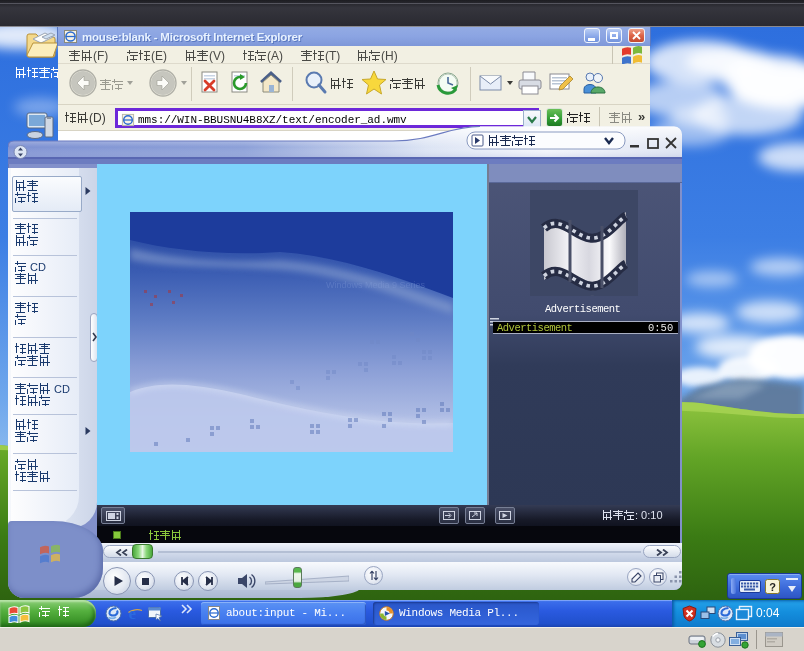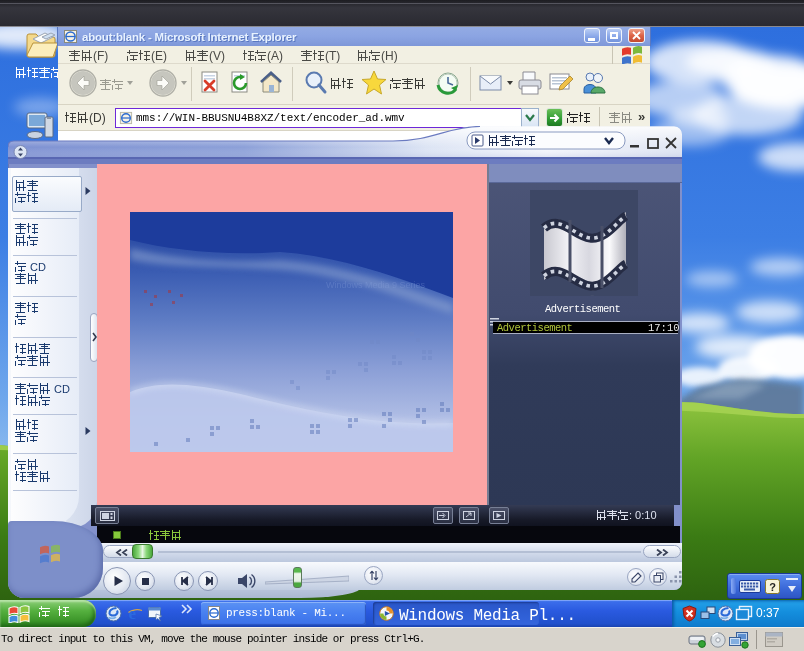--- a/index.html
+++ b/index.html
@@ -88,21 +88,21 @@
 </div>
 
 <div class="ab" id="ie" style="left:57px;top:27px;width:594px;height:140px">
 
  <div class="ab" style="left:0;top:0;width:594px;height:19px;background:linear-gradient(#93abe4,#8ba4e2 50%,#7e97d8);border-radius:0;border-left:1px solid #5a78c0;border-right:1px solid #5a78c0">
   <svg class="ab" style="left:5px;top:2px" width="15" height="15" viewBox="0 0 15 15">
         <rect x="1.5" y="1.5" width="12" height="12" fill="#f6f2e6" stroke="#8a8a7a"></rect>
         <circle cx="7.5" cy="7.5" r="4.6" fill="none" stroke="#2a6ad0" stroke-width="1.5"></circle>
         <path d="M2.8,7.5 L12.2,7.5" stroke="#2a6ad0" stroke-width="1.3"></path>
       </svg>
-  <span class="ab" style="left:24px;top:4px;color:#e8f2ff;font-size:11.5px;font-weight:bold;letter-spacing:-0.2px;white-space:nowrap;text-shadow:1px 1px 0 #5a78c0">about:blank - Microsoft Internet Explorer</span>
+  <span class="ab" style="left:24px;top:4px;color:#e8f2ff;font-size:11.5px;font-weight:bold;letter-spacing:-0.2px;white-space:nowrap;text-shadow:1px 1px 0 #5a78c0">mouse:blank - Microsoft Internet Explorer</span>
   <div class="ab" style="left:526px;top:1px;width:16px;height:15px;background:linear-gradient(#b8ccf4,#88a6e8 60%,#7394dc);border:1px solid #f0f4fc;border-radius:3px">
         <div class="ab" style="left:3px;top:9px;width:7px;height:3px;background:#fff"></div>
       </div>
   <div class="ab" style="left:548px;top:1px;width:16px;height:15px;background:linear-gradient(#b8ccf4,#88a6e8 60%,#7394dc);border:1px solid #f0f4fc;border-radius:3px">
         <div class="ab" style="left:3px;top:3px;width:8px;height:7px;border:2px solid #fff"></div>
       </div>
   <div class="ab" style="left:570px;top:1px;width:17px;height:15px;background:linear-gradient(#f0a088,#dd6448 50%,#c44a30);border:1px solid #f0f4fc;border-radius:3px">
         <svg class="ab" style="left:2px;top:1px" width="11" height="11" viewBox="0 0 11 11">
           <path d="M2,2 L9,9 M9,2 L2,9" stroke="#fff" stroke-width="1.8"></path>
         </svg>
@@ -204,21 +204,21 @@
   <svg class="ab" style="left:522px;top:5px" width="28" height="28" viewBox="0 0 28 28">
         <circle cx="10" cy="8" r="4" fill="#e8f0fa" stroke="#5a7ab0"></circle>
         <path d="M4,20 C4,14 16,14 16,20 L16,24 L4,24 Z" fill="#4a90d8" stroke="#2a60a0"></path>
         <circle cx="18" cy="9" r="4.5" fill="#f0f4f8" stroke="#5a7ab0"></circle>
         <path d="M11,24 C11,16 25,16 25,24 Z" fill="#58a868" stroke="#2a7040"></path>
       </svg>
  </div>
 
  <div class="ab" style="left:1px;top:78px;width:592px;height:26px;background:#f2f0e3;border-bottom:1px solid #d8d4c4;color:#3a3a36">
   <span class="ab" style="left:7px;top:6px;font-size:12px"><i class="g gd"></i><i class="g gb"></i>(D)</span>
-  <div class="ab" style="left:57px;top:3px;width:424px;height:20px;background:#fff;border:1px solid #6d28d9">
+  <div class="ab" style="left:57px;top:3px;width:424px;height:20px;background:#fff;border:3px solid #6d28d9">
    <svg class="ab" style="left:3px;top:2px" width="14" height="14" viewBox="0 0 15 15">
           <rect x="1.5" y="1.5" width="12" height="12" fill="#f6f2e6" stroke="#b8b8a8"></rect>
           <circle cx="7.5" cy="7.5" r="4.6" fill="none" stroke="#2a6ad0" stroke-width="1.5"></circle>
           <path d="M2.8,7.5 L12.2,7.5" stroke="#2a6ad0" stroke-width="1.3"></path>
         </svg>
    <span class="ab mono" style="left:20px;top:3px;font-size:11px;letter-spacing:-0.05px;color:#000">mms://WIN-BBUSNU4B8XZ/text/encoder_ad.wmv</span>
    <div class="ab" style="left:405px;top:-1px;width:18px;height:20px;background:linear-gradient(#f8fafc,#d8e4f4);border:1px solid #9ab0cc">
           <svg class="ab" style="left:3px;top:5px" width="10" height="8" viewBox="0 0 10 8">
             <path d="M1,1 L5,6 L9,1" fill="none" stroke="#2a7a4a" stroke-width="2.2"></path>
           </svg>
@@ -271,21 +271,21 @@
       </svg>
   <svg class="ab" style="left:76px;top:270px" width="8" height="10" viewBox="0 0 8 10">
         <path d="M1.5,1 L6.5,5 L1.5,9 Z" fill="#2a3a60"></path>
       </svg>
 
   <div class="ab" style="left:82px;top:157px;width:8px;height:49px;background:linear-gradient(90deg,#ffffff,#dde4f0);border:1px solid #9aa4c0;border-radius:4px"></div>
   <svg class="ab" style="left:83px;top:175px" width="7" height="12" viewBox="0 0 7 12">
         <path d="M2,2 L5,6 L2,10" fill="none" stroke="#333a50" stroke-width="1.6"></path>
       </svg>
 
-  <div class="ab" style="left:89px;top:2px;width:390px;height:347px;background:#fca5a5">
+  <div class="ab" style="left:89px;top:2px;width:390px;height:347px;background:#7dd3fc">
    <svg class="ab" style="left:33px;top:54px" width="323" height="240" viewBox="0 0 323 240">
     <defs>
      <linearGradient id="vbg" x1="0" y1="0" x2="0" y2="1">
       <stop offset="0" stop-color="#24439c"></stop>
               <stop offset=".25" stop-color="#3a5cb2"></stop>
       <stop offset=".45" stop-color="#5e7cc4"></stop>
               <stop offset=".65" stop-color="#8a9ed6"></stop>
       <stop offset=".85" stop-color="#aebce4"></stop>
               <stop offset="1" stop-color="#bac6ea"></stop>
      </linearGradient>
@@ -382,25 +382,25 @@
       <path d="M40,30 L40,92 M72,36 L72,98" stroke="#4a5068" stroke-width="3"></path>
      </g>
      <g transform="translate(0,196) scale(1,-0.9)" opacity=".18">
       <path d="M14,34 C30,20 44,42 60,44 C76,46 88,26 96,22 L96,78 C88,82 76,102 60,100 C44,98 30,76 14,90 Z" fill="#dfe2ea"></path>
      </g>
     </svg>
    </div>
    <span class="ab mono" style="left:56px;top:146px;font-size:10.5px;letter-spacing:-0.5px;color:#fff">Advertisement</span>
    <div class="ab" style="left:4px;top:164px;width:185px;height:13px;background:#000;border-top:1px solid #aab0c4;border-bottom:1px solid #aab0c4">
     <span class="ab mono" style="left:4px;top:0px;font-size:10.5px;letter-spacing:-0.5px;color:#b0c43a">Advertisement</span>
-    <span class="ab mono" style="left:155px;top:0px;font-size:10.5px;color:#e8e8e8">17:10</span>
+    <span class="ab mono" style="left:155px;top:0px;font-size:10.5px;color:#e8e8e8">0:50</span>
    </div>
   </div>
 
-  <div class="ab" style="left:83px;top:349px;width:583px;height:21px;background:linear-gradient(#343b54,#171a28 70%,#101320)">
+  <div class="ab" style="left:89px;top:349px;width:583px;height:21px;background:linear-gradient(#343b54,#171a28 70%,#101320)">
     <div class="ab" style="left:4px;top:2px;width:24px;height:17px;background:linear-gradient(#4a5068,#2a2f42);border:1px solid #777f95;border-radius:2px">
           <svg class="ab" style="left:4px;top:3px" width="15" height="10" viewBox="0 0 15 10">
             <rect x="0.5" y="0.5" width="14" height="9" fill="none" stroke="#cfd4e2"></rect>
             <rect x="2" y="2" width="7" height="6" fill="#cfd4e2"></rect>
             <rect x="10.5" y="2" width="2" height="2" fill="#cfd4e2"></rect>
             <rect x="10.5" y="5.5" width="2" height="2.5" fill="#cfd4e2"></rect>
           </svg>
         </div>
     <div class="ab" style="left:342px;top:2px;width:20px;height:17px;background:linear-gradient(#4a5068,#2a2f42);border:1px solid #777f95;border-radius:2px">
           <svg class="ab" style="left:3px;top:3px" width="12" height="9" viewBox="0 0 12 9">
@@ -601,57 +601,56 @@
  <svg class="ab" style="left:180px;top:3px" width="14" height="12" viewBox="0 0 14 12">
         <path d="M2,2 L6,6 L2,10 M7,2 L11,6 L7,10" stroke="#dce6fa" stroke-width="1.6" fill="none"></path>
       </svg>
  
  <div class="ab" style="left:201px;top:2px;width:165px;height:23px;background:linear-gradient(#5b92f4,#477ff0 50%,#3a70e8);border-radius:3px;box-shadow:inset 0 1px 0 #8ab2f8,inset -1px -1px 1px #2a55c0;color:#fff">
   <svg class="ab" style="left:5px;top:3px" width="16" height="16" viewBox="0 0 16 16">
           <rect x="2.5" y="1.5" width="11" height="13" fill="#fff" stroke="#888"></rect>
           <circle cx="8" cy="8" r="4.2" fill="none" stroke="#2a6ad0" stroke-width="1.4"></circle>
           <path d="M3.8,8 L12.2,8" stroke="#2a6ad0" stroke-width="1.2"></path>
         </svg>
-  <span class="ab mono" style="left:25px;top:5px;font-size:11px;letter-spacing:-0.3px;white-space:nowrap">press:blank - Mi...</span>
+  <span class="ab mono" style="left:25px;top:5px;font-size:11px;letter-spacing:-0.3px;white-space:nowrap">about:input - Mi...</span>
  </div>
  <div class="ab" style="left:373px;top:2px;width:166px;height:23px;background:linear-gradient(#2a56c8,#2e5ed4 50%,#3465dd);border-radius:3px;box-shadow:inset 1px 1px 2px #1a3a90;color:#fff">
   <svg class="ab" style="left:6px;top:4px" width="15" height="15" viewBox="0 0 15 15">
           <circle cx="7.5" cy="7.5" r="6.8" fill="#f4f8fc"></circle>
           <circle cx="7.5" cy="7.5" r="6.8" fill="none" stroke="#c87820"></circle>
           <path d="M7.5,1 A6.5,6.5 0 0 1 14,7.5 L10.5,7.5 A3,3 0 0 0 7.5,4.5 Z" fill="#e89028"></path>
           <path d="M7.5,14 A6.5,6.5 0 0 1 1,7.5 L4.5,7.5 A3,3 0 0 0 7.5,10.5 Z" fill="#88b830"></path>
           <path d="M5.8,5 L11,7.5 L5.8,10 Z" fill="#2858b0"></path>
         </svg>
-  <span class="ab mono" style="left:26px;top:5px;font-size:16px;letter-spacing:-0.3px;white-space:nowrap">Windows Media Pl...</span>
+  <span class="ab mono" style="left:26px;top:5px;font-size:11px;letter-spacing:-0.3px;white-space:nowrap">Windows Media Pl...</span>
  </div>
  
  <div class="ab" style="left:672px;top:0;width:132px;height:27px;background:linear-gradient(#25a2ea,#148edd 45%,#0f7ecf 90%);box-shadow:inset 2px 1px 3px #0a5ca8">
   <svg class="ab" style="left:9px;top:5px" width="17" height="17" viewBox="0 0 17 17">
           <path d="M8.5,1 L15,3.5 L14,11 C13,14 10,15.5 8.5,16 C7,15.5 4,14 3,11 L2,3.5 Z" fill="#d03020" stroke="#8a1a10"></path>
           <path d="M5.5,5.5 L11.5,11.5 M11.5,5.5 L5.5,11.5" stroke="#fff" stroke-width="2"></path>
         </svg>
   <svg class="ab" style="left:28px;top:6px" width="16" height="15" viewBox="0 0 16 15">
           <rect x="7" y="1" width="8" height="6.5" fill="#cfe0f2" stroke="#2a4a7a"></rect>
           <rect x="1" y="6" width="8" height="6.5" fill="#9cc0e8" stroke="#2a4a7a"></rect>
         </svg>
   <svg class="ab" style="left:45px;top:5px" width="17" height="17" viewBox="0 0 17 17">
           <circle cx="8.5" cy="8.5" r="7.5" fill="#dce8f8" stroke="#4a6ea8"></circle>
           <path d="M11.5,3 C6,3.5 4,6 4.5,8.5 C5,10.5 8,11 10.5,10 C12.5,9 13,7 12,5.5" fill="none" stroke="#2a6ad8" stroke-width="2.2"></path>
           <path d="M3.5,12.5 C5.5,13.5 9,13.5 11,12" fill="none" stroke="#7ab0e8" stroke-width="1.8"></path>
         </svg>
   <svg class="ab" style="left:63px;top:5px" width="18" height="17" viewBox="0 0 18 17">
           <rect x="4.5" y="1.5" width="12" height="10" fill="none" stroke="#e8f2fc" stroke-width="1.4"></rect>
           <rect x="1.5" y="4.5" width="12" height="10" fill="#1a88d8" stroke="#e8f2fc" stroke-width="1.4"></rect>
         </svg>
-  <span class="ab" style="left:84px;top:6px;color:#fff;font-size:12px">0:37</span>
+  <span class="ab" style="left:84px;top:6px;color:#fff;font-size:12px">0:04</span>
  </div>
 </path></div>
 
 <div class="ab" id="vmbar" style="left:0;top:627px;width:804px;height:24px;background:#d8d4cc;border-top:1px solid #f2f0ea">
- <span class="ab mono" style="left:1px;top:5px;font-size:11px;letter-spacing:-0.88px;color:#000;white-space:nowrap">To direct input to this VM, move the mouse pointer inside or press Ctrl+G.</span>
 
  <svg class="ab" style="left:688px;top:4px" width="19" height="17" viewBox="0 0 19 17">
       <rect x="1" y="4" width="16" height="8" rx="2" fill="#cdd2da" stroke="#6a7280"></rect>
       <rect x="2" y="5" width="14" height="3" rx="1.5" fill="#eef1f5"></rect>
       <circle cx="14" cy="12" r="3.4" fill="#35a435" stroke="#1d731d"></circle>
     </svg>
 
  <svg class="ab" style="left:709px;top:4px" width="18" height="17" viewBox="0 0 18 17">
       <circle cx="9" cy="8" r="7.2" fill="#d8dde2" stroke="#8a9098"></circle>
       <circle cx="9" cy="8" r="2.2" fill="#f5f7f9" stroke="#9aa0a8"></circle>

